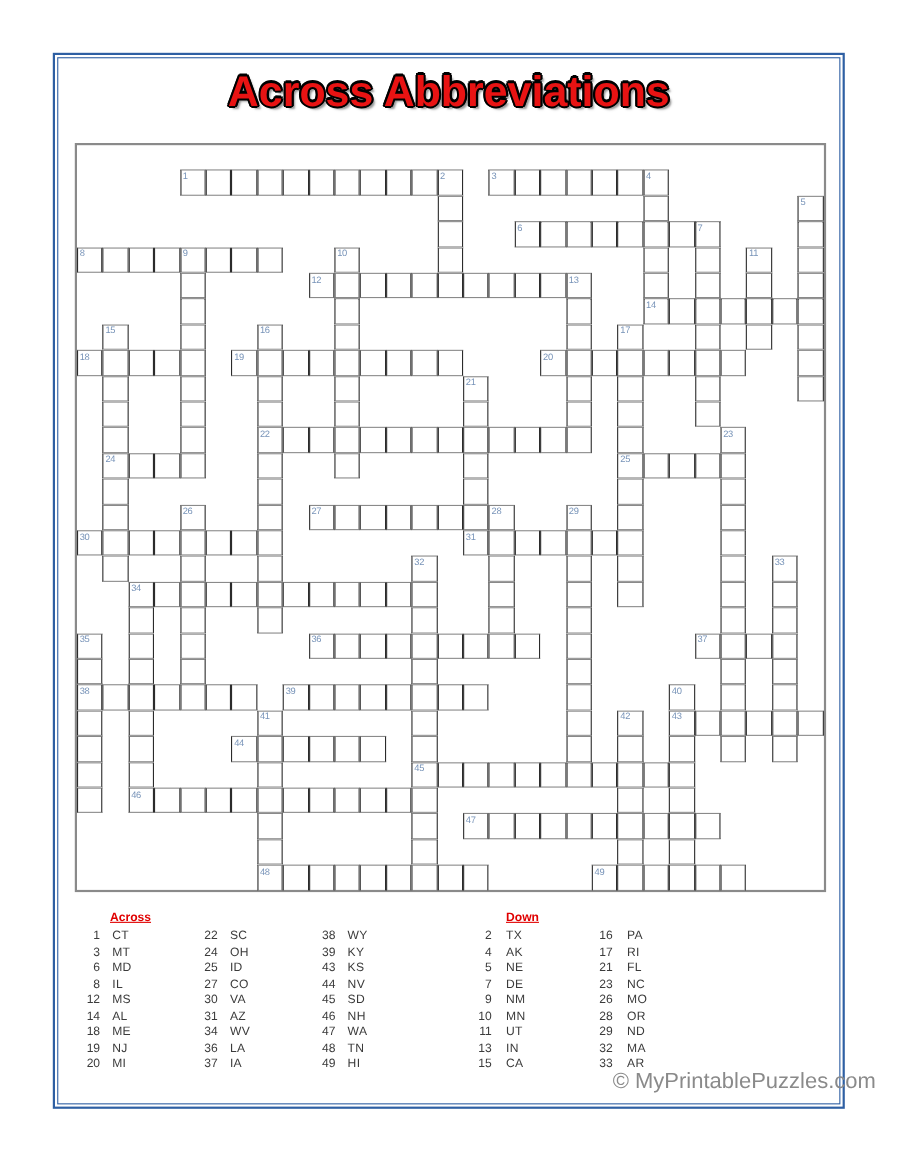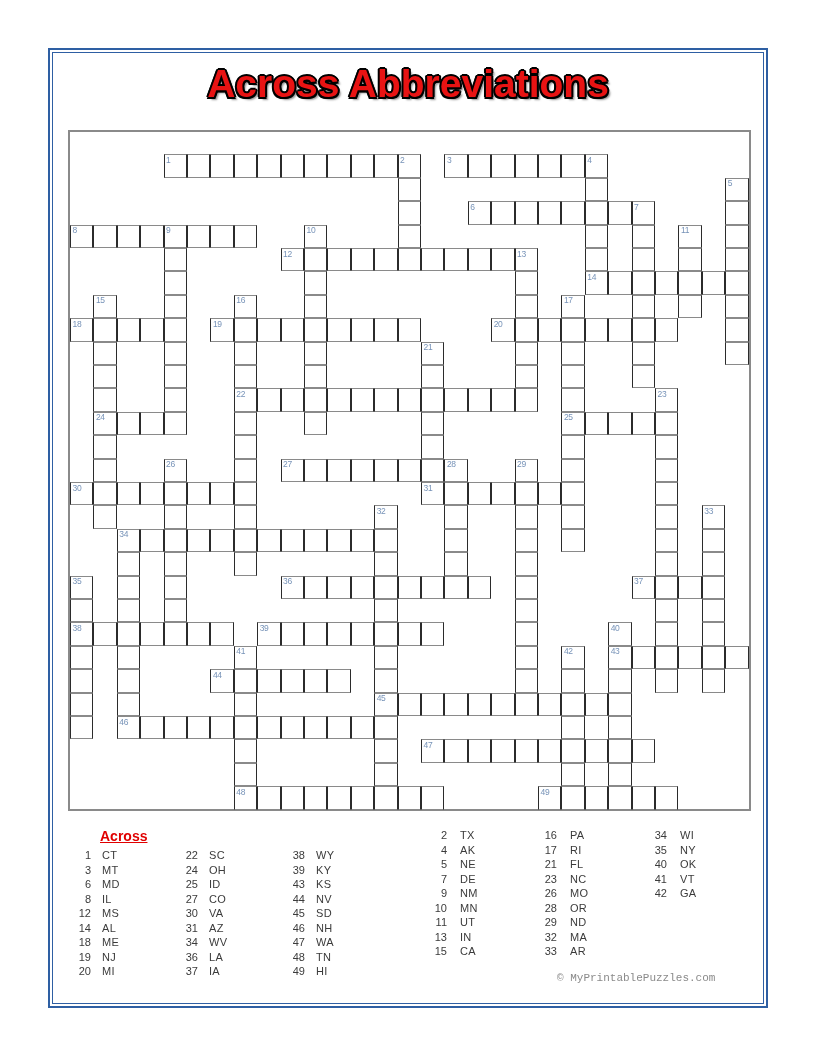--- a/index.html
+++ b/index.html
@@ -38,35 +38,35 @@
     border-top:1px solid var(--hline);border-bottom:1px solid var(--hline);
   }
   .cellnum{
     position:absolute;left:1.5px;top:0.5px;font-size:8.5px;line-height:9px;
     color:var(--num);letter-spacing:-0.3px;
   }
   .clue-section{position:absolute;top:828px;color:var(--text);}
   #across-section{left:75px;}
   #down-section{left:430px;}
   .clue-heading{
-    font-size:14px;font-weight:bold;color:var(--red);
+    font-size:11px;font-weight:bold;color:var(--red);
     text-decoration:underline;margin:0 0 4px 0;
   }
   #across-section .clue-heading{margin-left:25px;}
   #down-section .clue-heading{margin-left:30px;}
   .clue-cols{display:flex;align-items:flex-start;}
   .clue-col{width:107px;}
   #down-section .clue-col{width:110px;}
   .crow{height:14.55px;line-height:14.55px;font-size:11px;white-space:nowrap;}
   .cnum{display:inline-block;width:16px;text-align:right;}
   #down-section .cnum{width:17px;}
   .cabbr{margin-left:11px;letter-spacing:0.3px;}
   #down-section .cabbr{margin-left:13px;}
   #footer{
-    position:absolute;left:557px;top:972px;font-size:11px;color:var(--gray);font-family:Liberation Mono, monospace;
+    position:absolute;left:557px;top:972px;font-size:20px;color:var(--gray);
   }
 </style>
 </head>
 <body>
 
 <div id="border-outer">
   <div id="border-inner"></div>
 </div>
 
 <div id="title">Across Abbreviations</div>
@@ -554,20 +554,21 @@
         <div class="crow"><span class="cnum">45</span><span class="cabbr">SD</span></div>
         <div class="crow"><span class="cnum">46</span><span class="cabbr">NH</span></div>
         <div class="crow"><span class="cnum">47</span><span class="cabbr">WA</span></div>
         <div class="crow"><span class="cnum">48</span><span class="cabbr">TN</span></div>
         <div class="crow"><span class="cnum">49</span><span class="cabbr">HI</span></div>
       </div>
     </div>
 </div>
 
 <div id="down-section" class="clue-section">
+  <div class="clue-heading">Down</div>
   <div class="clue-cols" id="down-cols">
       <div class="clue-col">
         <div class="crow"><span class="cnum">2</span><span class="cabbr">TX</span></div>
         <div class="crow"><span class="cnum">4</span><span class="cabbr">AK</span></div>
         <div class="crow"><span class="cnum">5</span><span class="cabbr">NE</span></div>
         <div class="crow"><span class="cnum">7</span><span class="cabbr">DE</span></div>
         <div class="crow"><span class="cnum">9</span><span class="cabbr">NM</span></div>
         <div class="crow"><span class="cnum">10</span><span class="cabbr">MN</span></div>
         <div class="crow"><span class="cnum">11</span><span class="cabbr">UT</span></div>
         <div class="crow"><span class="cnum">13</span><span class="cabbr">IN</span></div>
@@ -577,23 +578,16 @@
         <div class="crow"><span class="cnum">16</span><span class="cabbr">PA</span></div>
         <div class="crow"><span class="cnum">17</span><span class="cabbr">RI</span></div>
         <div class="crow"><span class="cnum">21</span><span class="cabbr">FL</span></div>
         <div class="crow"><span class="cnum">23</span><span class="cabbr">NC</span></div>
         <div class="crow"><span class="cnum">26</span><span class="cabbr">MO</span></div>
         <div class="crow"><span class="cnum">28</span><span class="cabbr">OR</span></div>
         <div class="crow"><span class="cnum">29</span><span class="cabbr">ND</span></div>
         <div class="crow"><span class="cnum">32</span><span class="cabbr">MA</span></div>
         <div class="crow"><span class="cnum">33</span><span class="cabbr">AR</span></div>
       </div>
-      <div class="clue-col">
-        <div class="crow"><span class="cnum">34</span><span class="cabbr">WI</span></div>
-        <div class="crow"><span class="cnum">35</span><span class="cabbr">NY</span></div>
-        <div class="crow"><span class="cnum">40</span><span class="cabbr">OK</span></div>
-        <div class="crow"><span class="cnum">41</span><span class="cabbr">VT</span></div>
-        <div class="crow"><span class="cnum">42</span><span class="cabbr">GA</span></div>
-      </div>
     </div>
 </div>
 
 <div id="footer">© MyPrintablePuzzles.com</div>
 
 </body></html>

